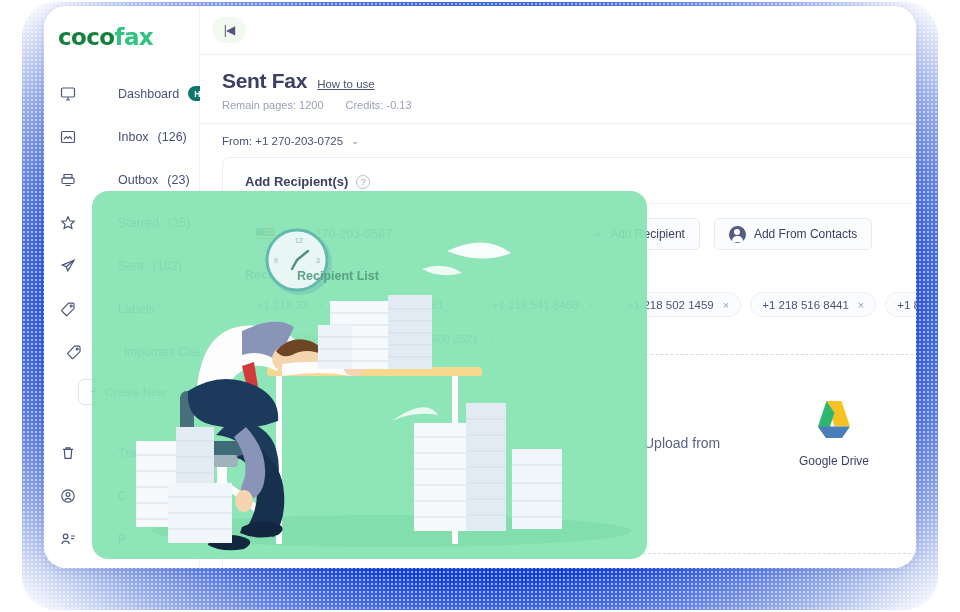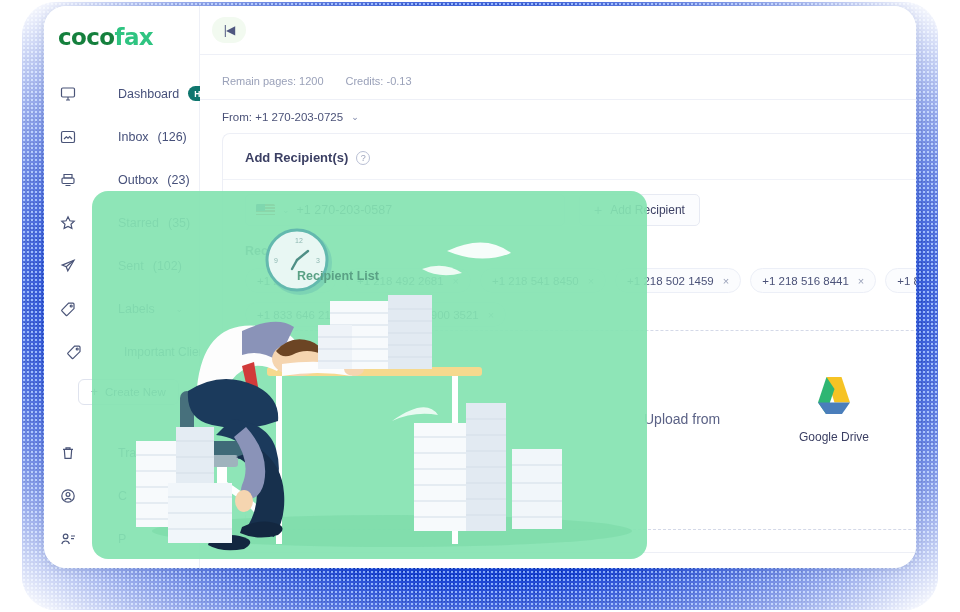--- a/index.html
+++ b/index.html
@@ -319,20 +319,24 @@
       </div>
     </div>
 
     <div id="main">
 
       <div id="topbar">
         <div class="collapse-btn">|◀</div>
       </div>
 
       <div class="page-head">
+        <div class="title-row">
+          <div class="page-title">Sent Fax</div>
+          <div class="how-to">How to use</div>
+        </div>
         <div class="meta-row">
           <span>Remain pages: 1200</span>
           <span>Credits: -0.13</span>
         </div>
       </div>
       <div class="head-rule"></div>
 
       <div class="from-row">
         <span>From: +1 270-203-0725</span>
         <span class="chev2">⌄</span>
@@ -350,20 +354,24 @@
           <div class="phone-input">
             <span class="flag">
                 <span class="canton"></span>
               </span>
             <span class="flag-chev">⌄</span>
             <span>+1 270-203-0587</span>
           </div>
           <div class="btn">
             <span class="plus">+</span>
             <span>Add Recipient</span>
+          </div>
+          <div class="btn">
+            <span class="avatar-ico"></span>
+            <span>Add From Contacts</span>
           </div>
         </div>
 
         <div class="list-label">Recipient List</div>
 
         <div class="chips">
           <div class="chip">
               <span>+1 218 33</span>
               <span class="x">×</span>
             </div>

